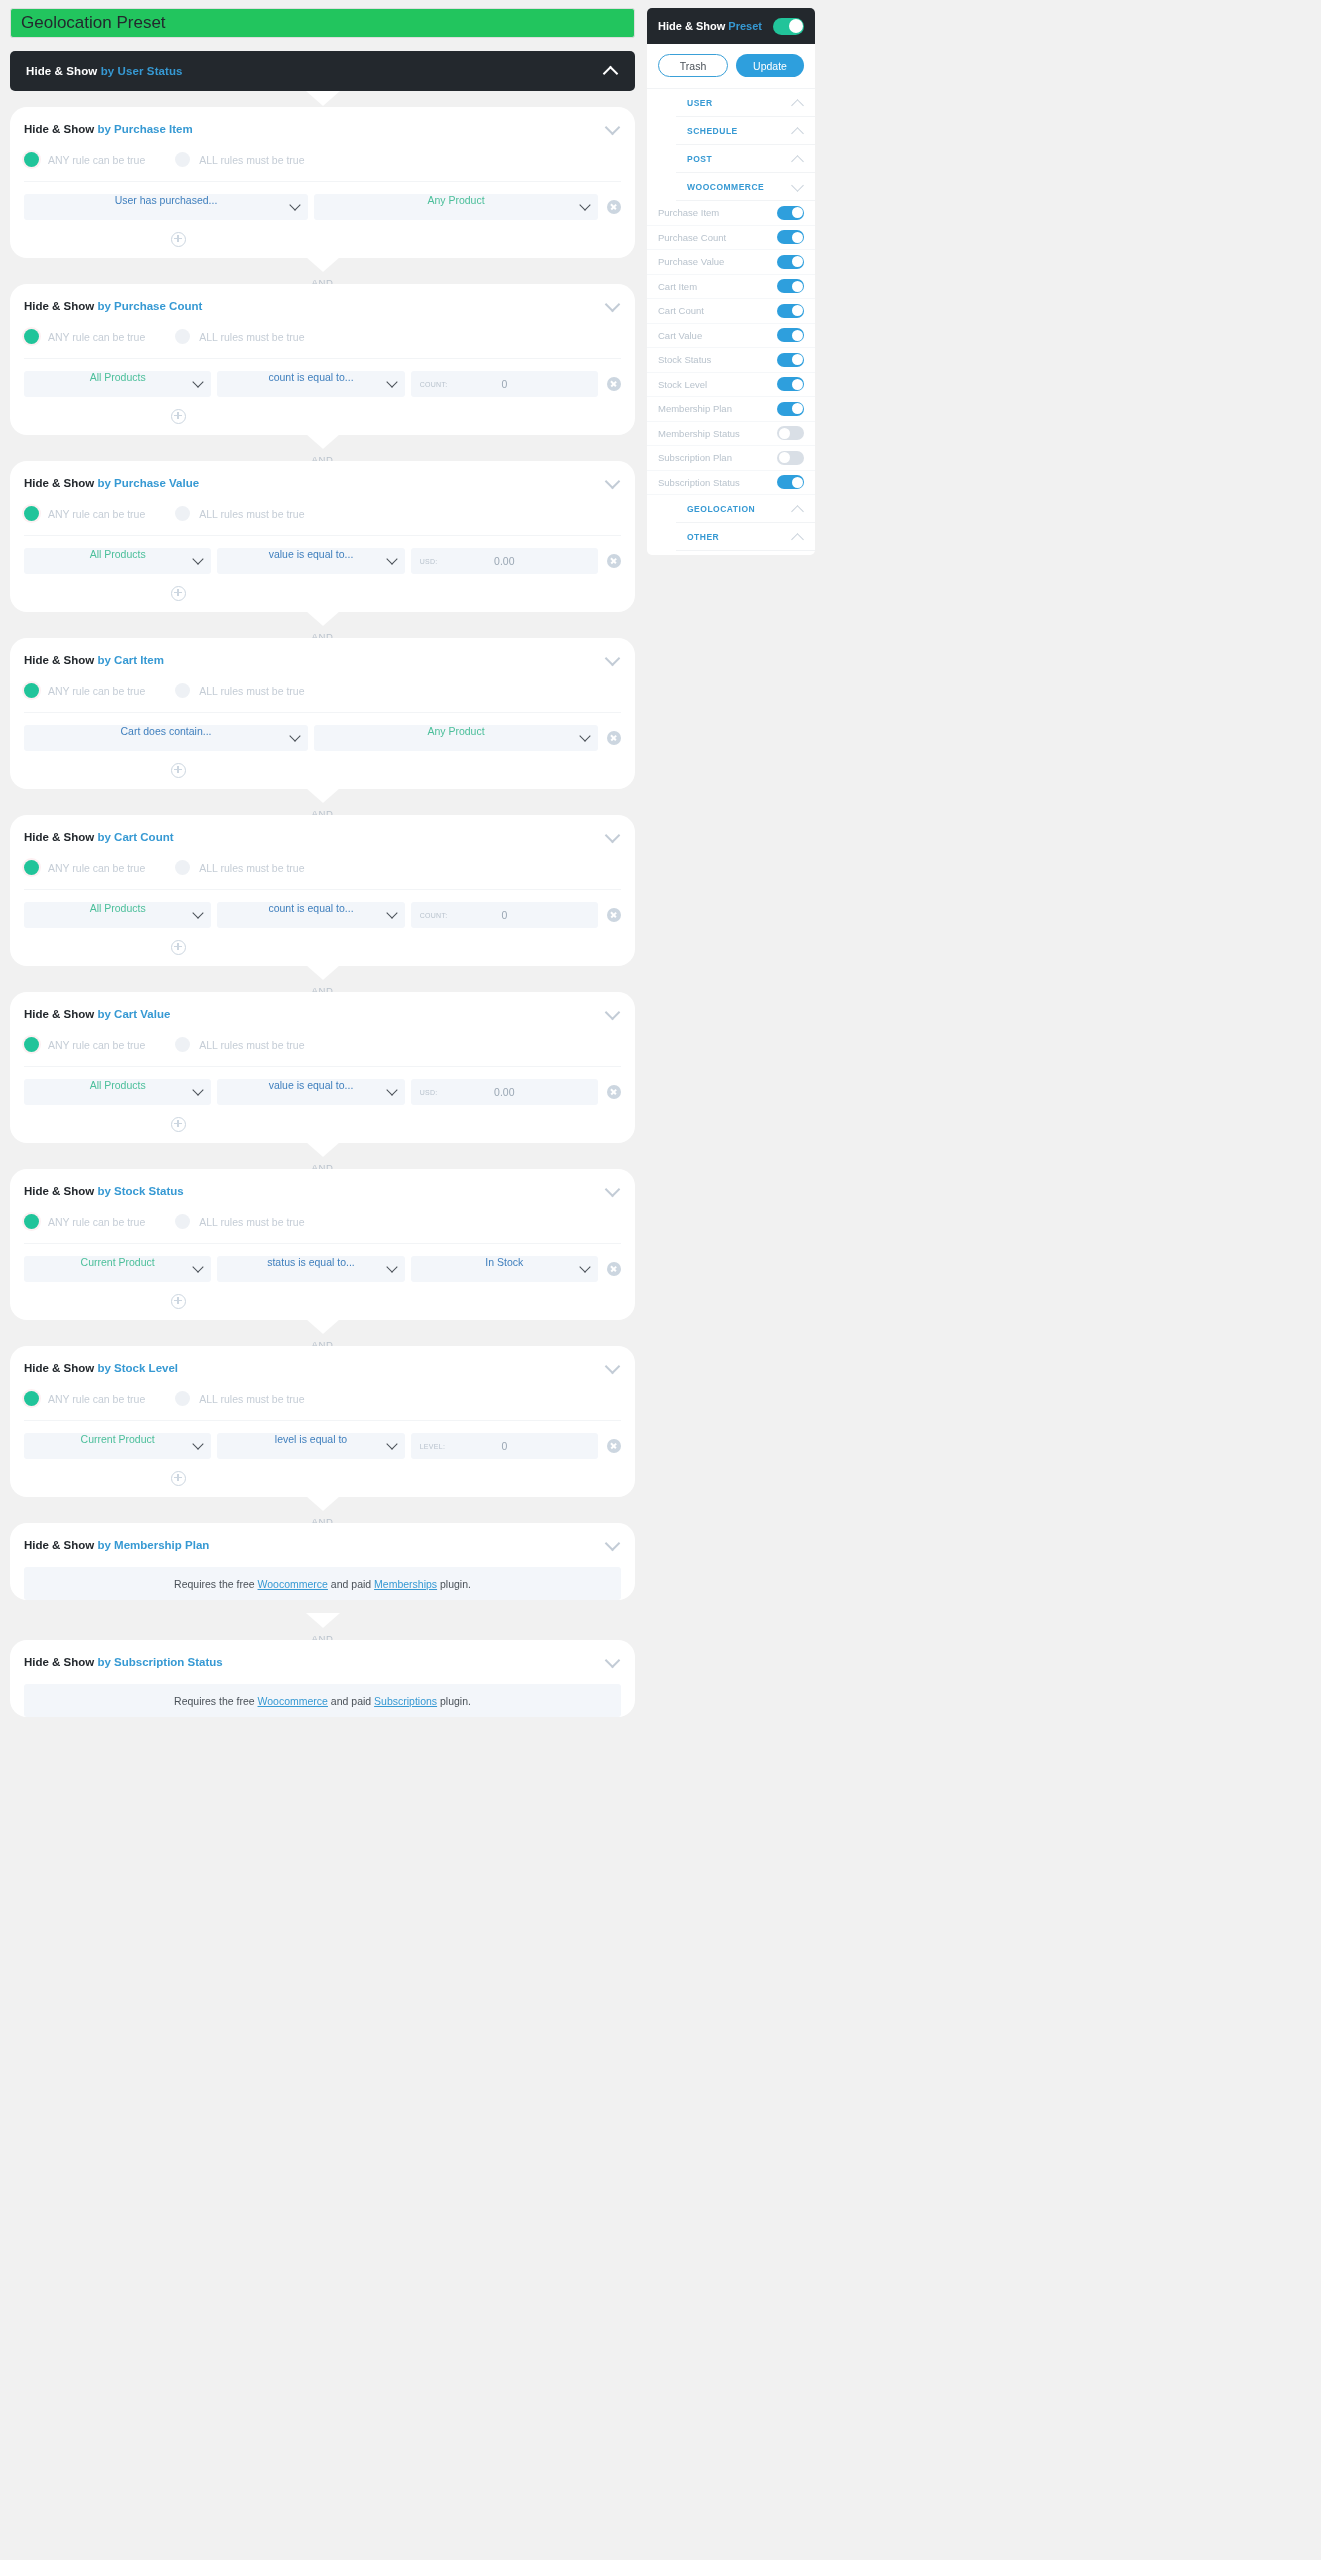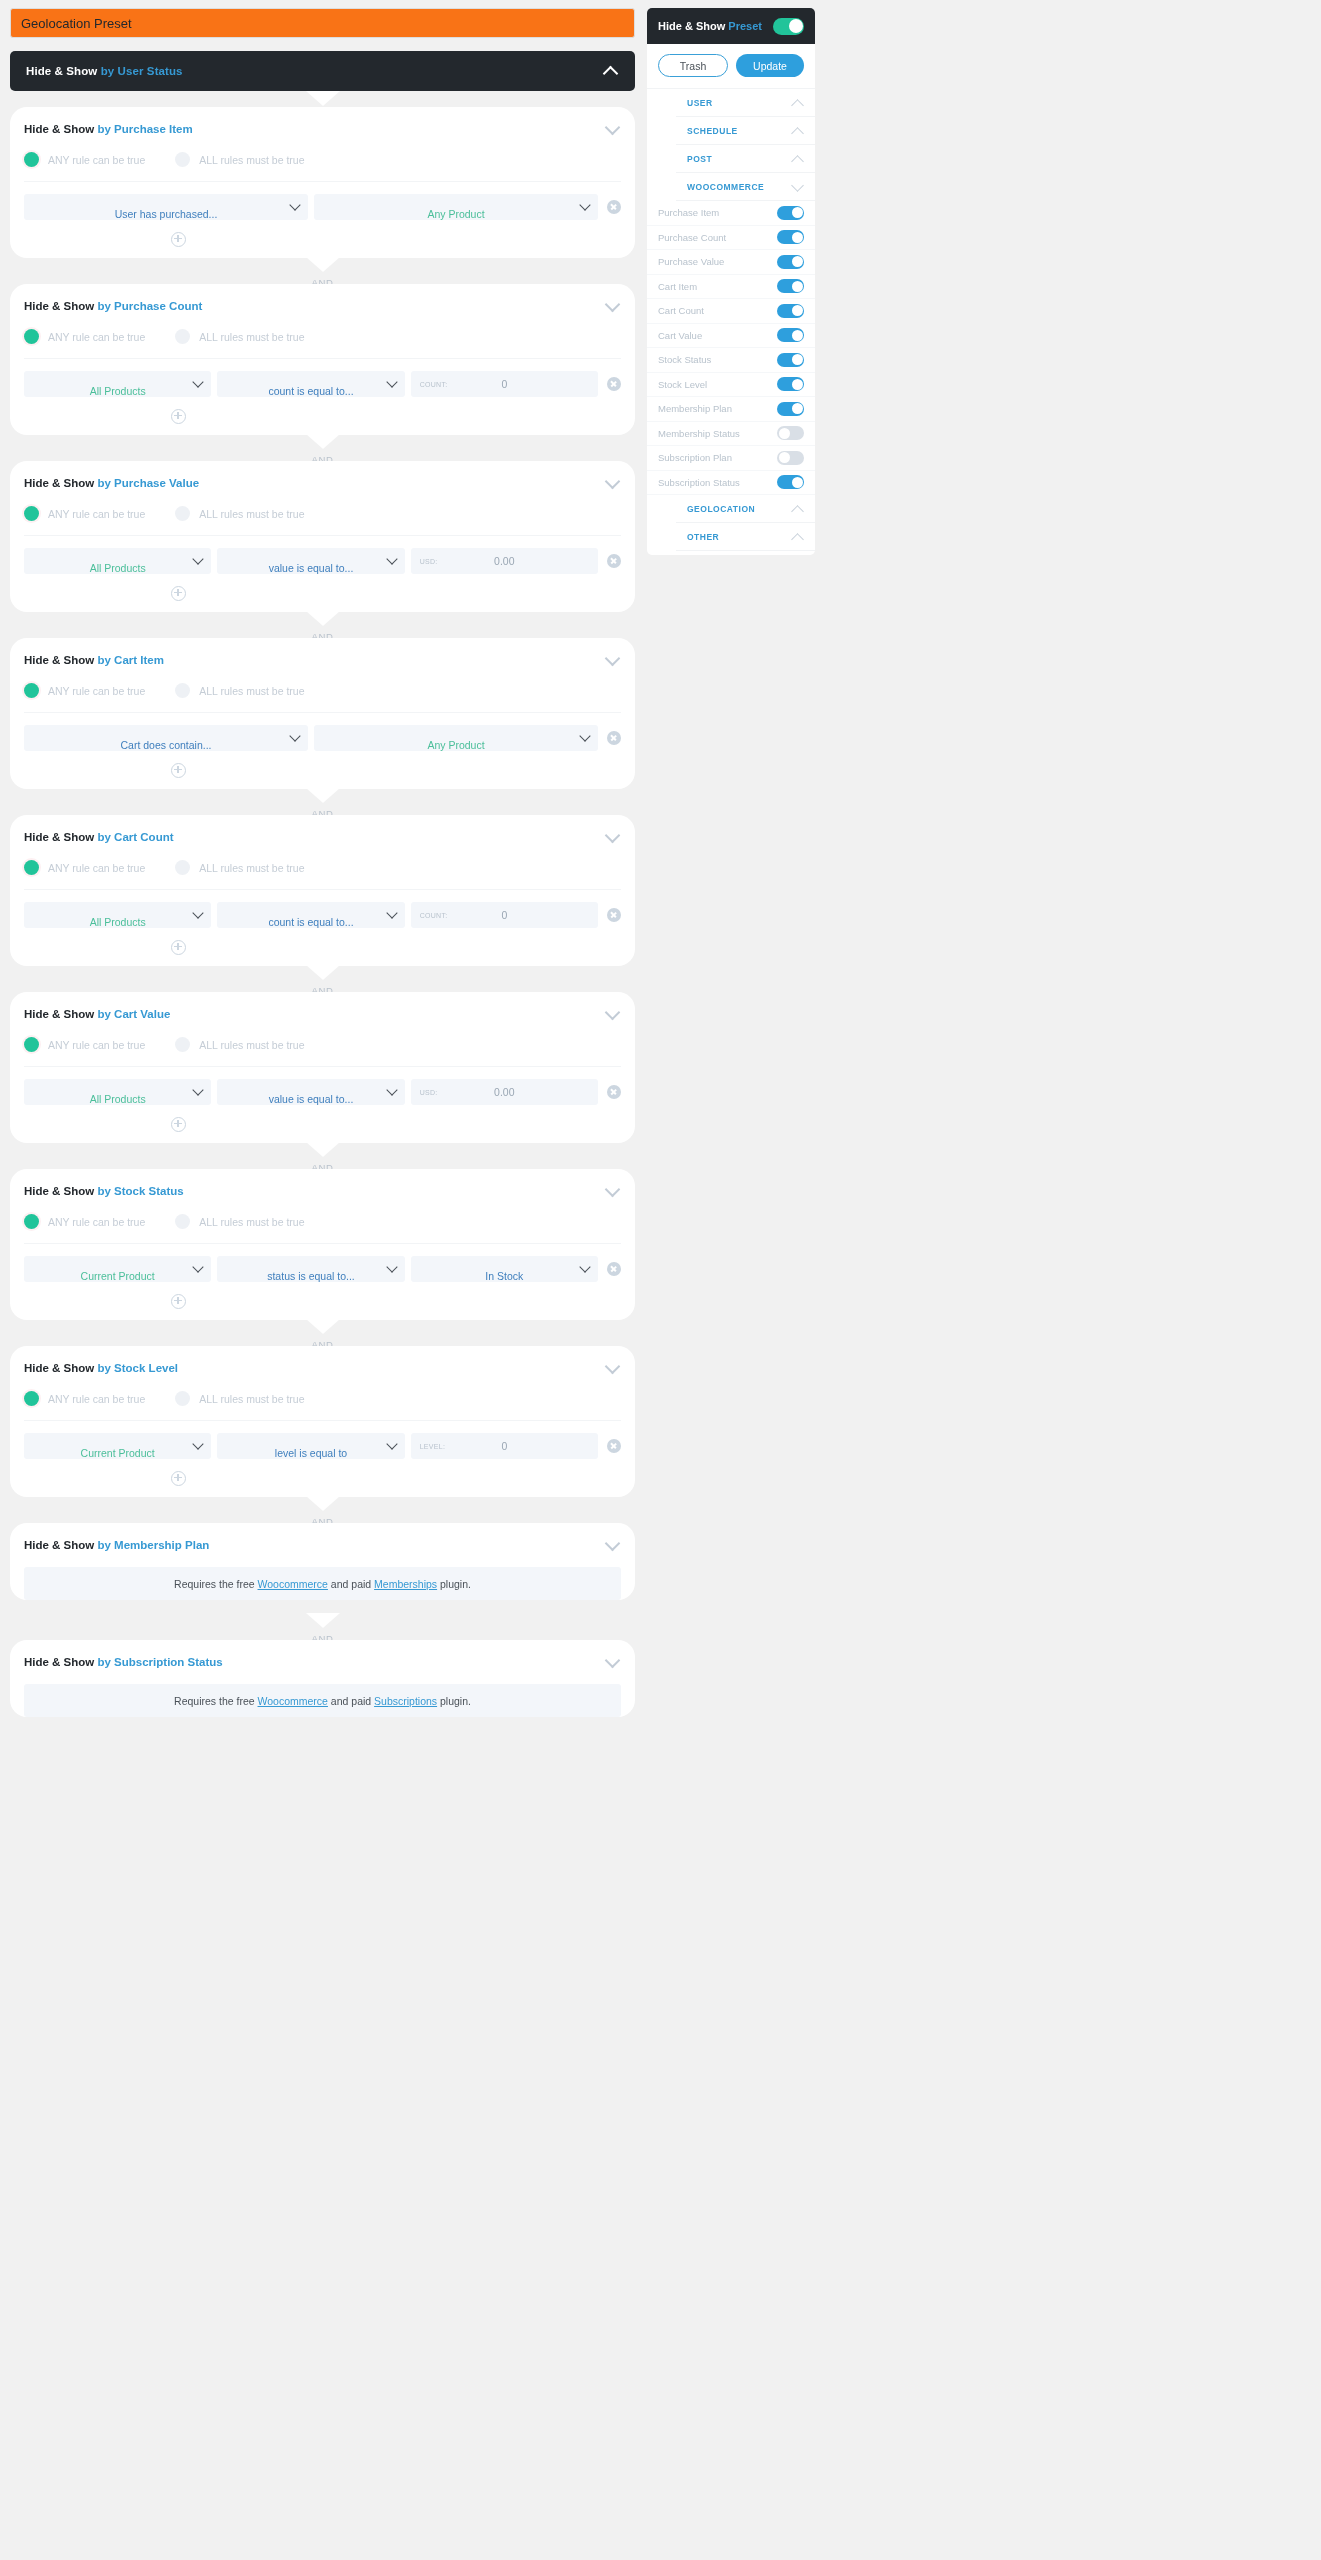--- a/index.html
+++ b/index.html
@@ -14,23 +14,23 @@
   .layout { display: flex; align-items: flex-start; gap: 12px; }
   .col-main { width: 625px; flex: 0 0 625px; }
   .col-side { width: 168px; flex: 0 0 168px; }
 
   
   .title-input {
     display: block;
     width: 100%;
     height: 30px;
     border: 1px solid #ddd;
-    background: #f97316;
+    background: #22c55e;
     border-radius: 3px;
-    font-size: 13px;
+    font-size: 17px;
     color: #23282d;
     padding: 12px 10px;
     font-family: "Liberation Sans", sans-serif;
     outline: none;
   }
 
   
   .dark-bar {
     margin-top: 13px;
     background: #23282d;
@@ -155,21 +155,21 @@
     align-items: center;
     gap: 6px;
     padding: 12px 0 0 0;
   }
   .select {
     flex: 1;
     height: 26px;
     background: #f3f6fa;
     border-radius: 3px;
     display: flex;
-    align-items: flex-end;
+    align-items: flex-start;
     justify-content: center;
     position: relative;
     font-size: 10.5px;
     color: #3f7fbd;
   }
   .select.green { color: #4bbf9a; }
   .select .sc {
     position: absolute;
     right: 9px; top: 9px;
     width: 8px; height: 8px;

